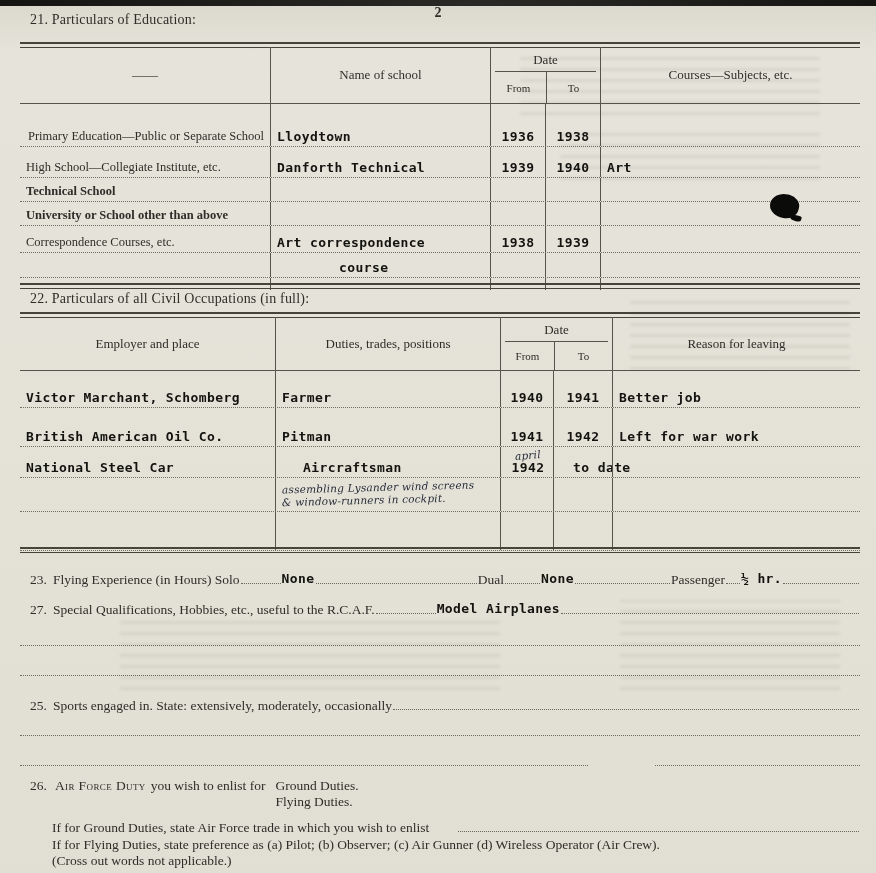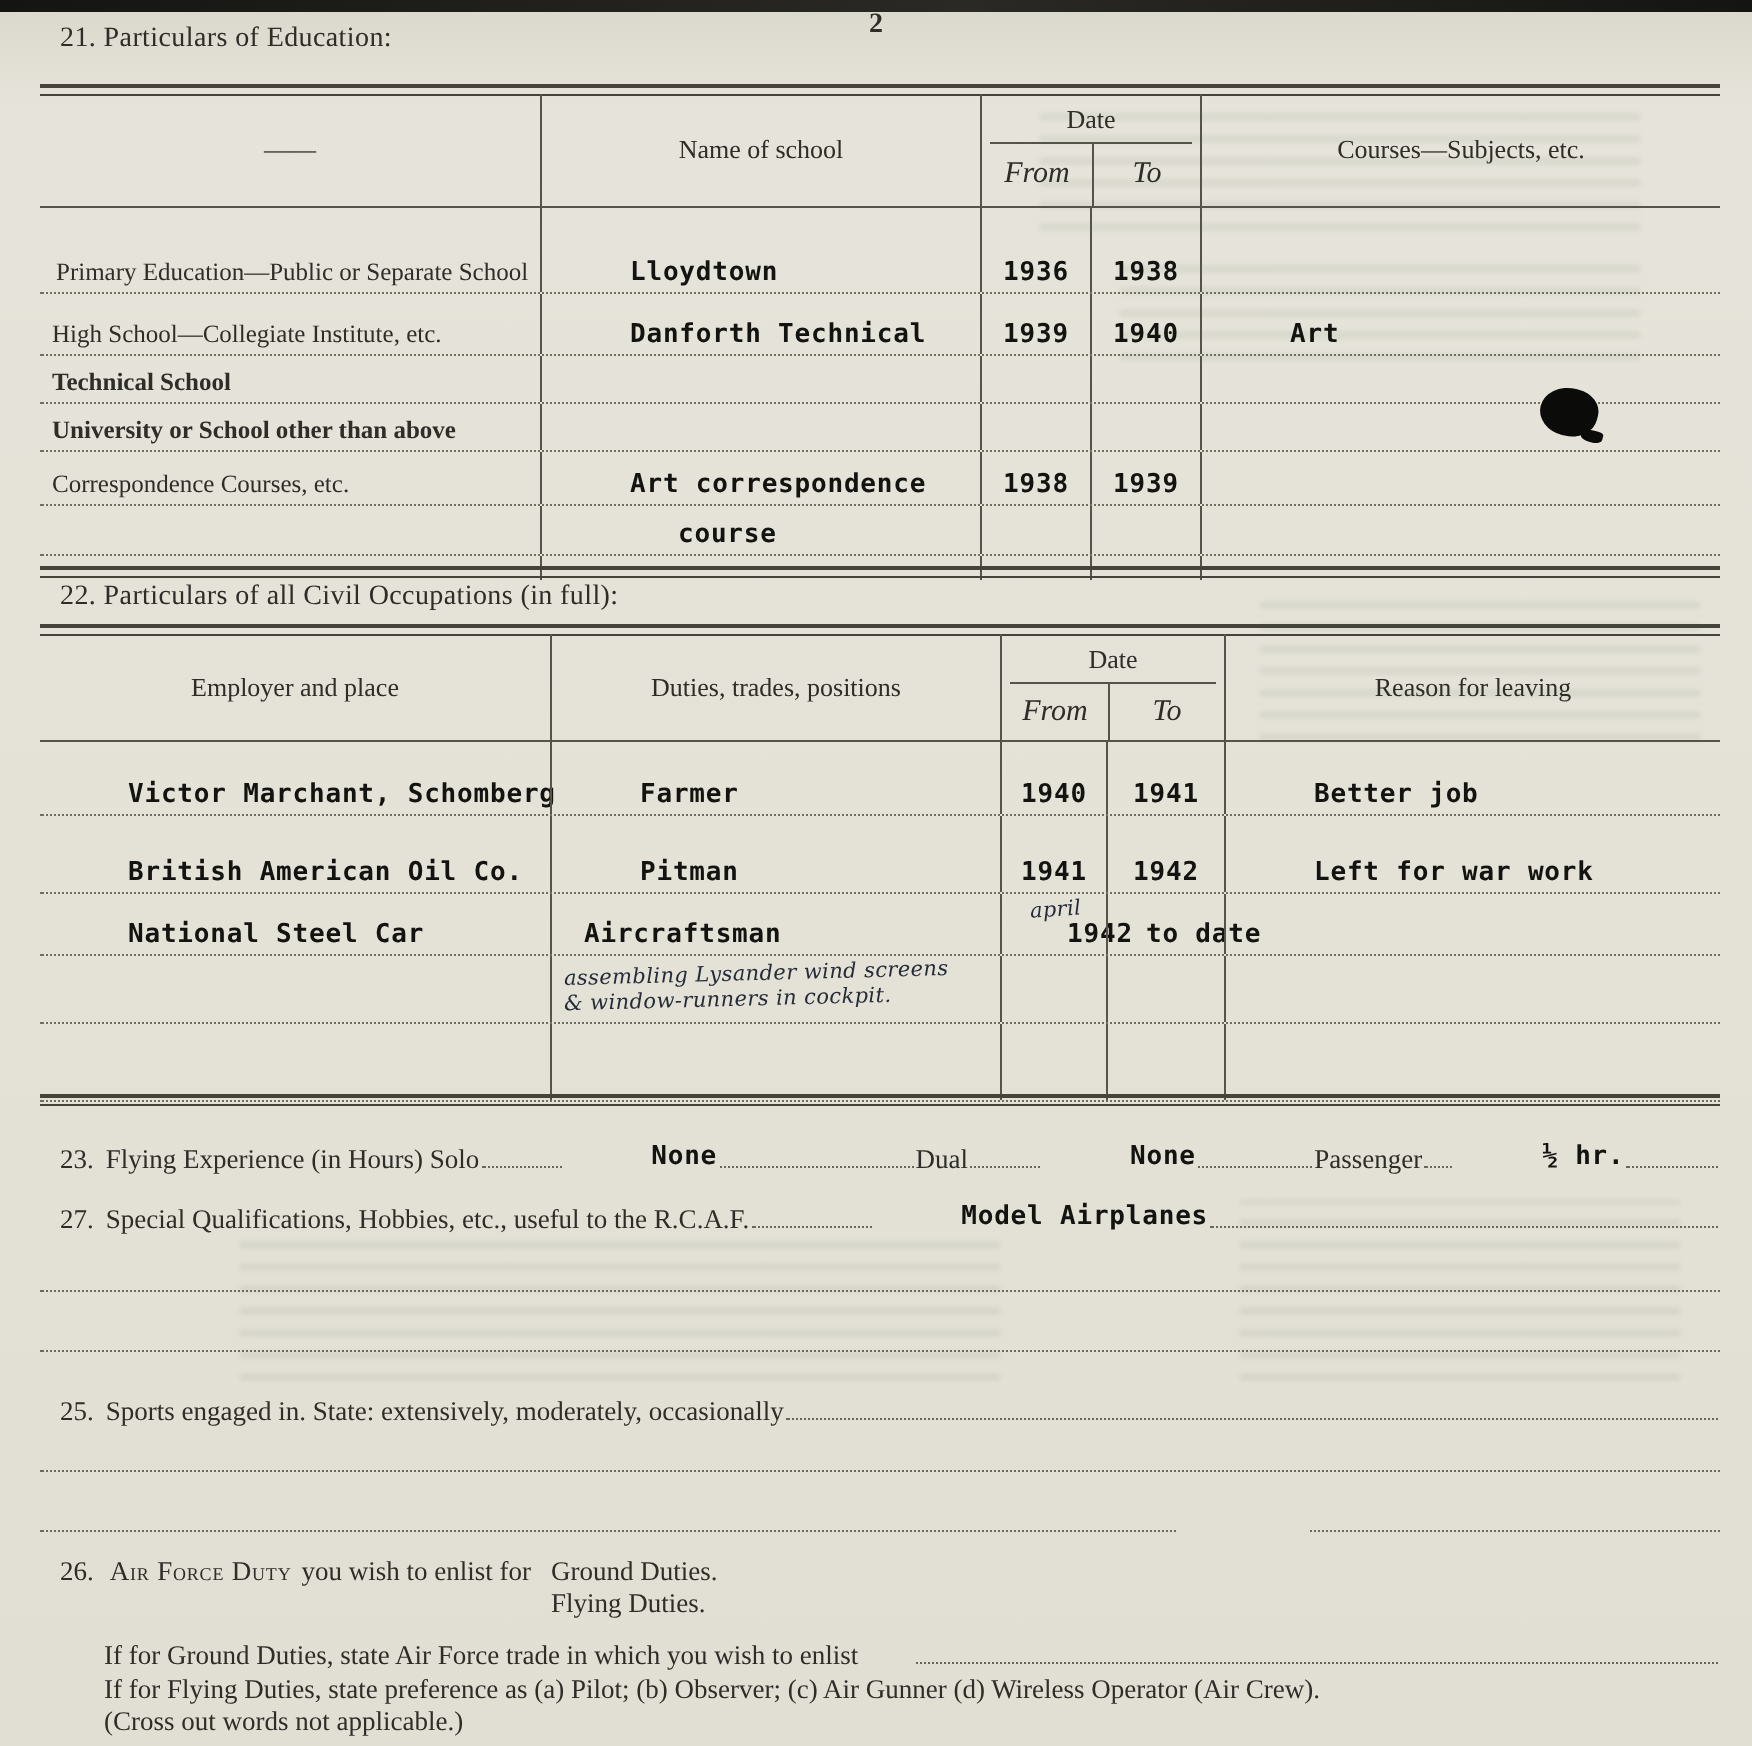--- a/index.html
+++ b/index.html
@@ -21,25 +21,25 @@
   .c{box-sizing:border-box;display:flex;align-items:flex-end;padding:0 4px 2px 6px;overflow:visible;}
   .hc{box-sizing:border-box;display:flex;align-items:center;justify-content:center;font-size:13px;}
   .vline{border-left:1px solid #55534a;}
   
   .c1{width:250px;} .c2{width:220px;} .cf{width:55px;} .ct{width:55px;} .c5{flex:1;}
   
   .o1{width:255px;} .o2{width:225px;} .of{width:53px;} .ot{width:59px;} .o5{flex:1;}
   .dgroup{box-sizing:border-box;display:flex;flex-direction:column;}
   .dtitle{height:24px;line-height:26px;text-align:center;font-size:13px;border-bottom:1px solid #55534a;margin:0 4px;}
   .dsub{display:flex;flex:1;}
-  .dsub .hc{font-size:15px;font-style:italic;}
+  .dsub .hc{font-size:11px;}
 
   .lbl{font-size:12.5px;line-height:1.3;}
   .hang{padding-left:24px;text-indent:-16px;}
-  .typed{font-family:"DejaVu Sans Mono",monospace;font-weight:bold;font-size:13px;color:#13130f;letter-spacing:.4px;white-space:nowrap;padding-left:44px;}
+  .typed{font-family:"DejaVu Sans Mono",monospace;font-weight:bold;font-size:13px;color:#13130f;letter-spacing:.4px;white-space:nowrap;}
   .ctr{justify-content:center;padding-left:2px;padding-right:2px;}
   .indent90{padding-left:68px;}
   .hand{font-family:"DejaVu Serif",serif;font-style:italic;font-size:10.5px;color:#252c38;letter-spacing:.2px;white-space:nowrap;}
   .colstack{flex-direction:column;align-items:center;justify-content:flex-end;}
   .colstack .hand{line-height:9px;transform:rotate(-4deg);}
   .notes{flex-direction:column;align-items:flex-start;justify-content:center;padding-left:6px;}
   .notes .hand{transform:rotate(-1.5deg);line-height:13px;}
 
   
   .h56{height:56px;}.h53{height:53px;}
@@ -177,21 +177,21 @@
     </div>
     <div class="trow h38">
       <div class="c o1 typed">British American Oil Co.</div>
       <div class="c o2 vline typed">Pitman</div>
       <div class="c of vline typed ctr">1941</div>
       <div class="c ot vline typed ctr">1942</div>
       <div class="c o5 vline typed">Left for war work</div>
     </div>
     <div class="trow h30">
       <div class="c o1 typed">National Steel Car</div>
-      <div class="c o2 vline typed" style="padding-left:16px">Aircraftsman</div>
+      <div class="c o2 vline typed" style="padding-left:27px">Aircraftsman</div>
       <div class="c of vline colstack">
         <span class="hand">april</span>
         <span class="typed">1942</span>
       </div>
       <div class="c ot vline typed" style="padding-left:19px">to date</div>
       <div class="c o5 vline typed"></div>
     </div>
     <div class="trow h33">
       <div class="c o1"></div>
       <div class="c o2 vline notes">

